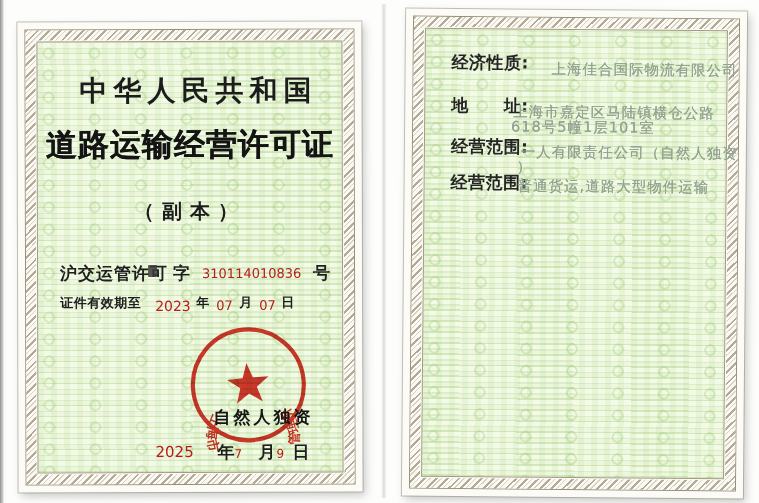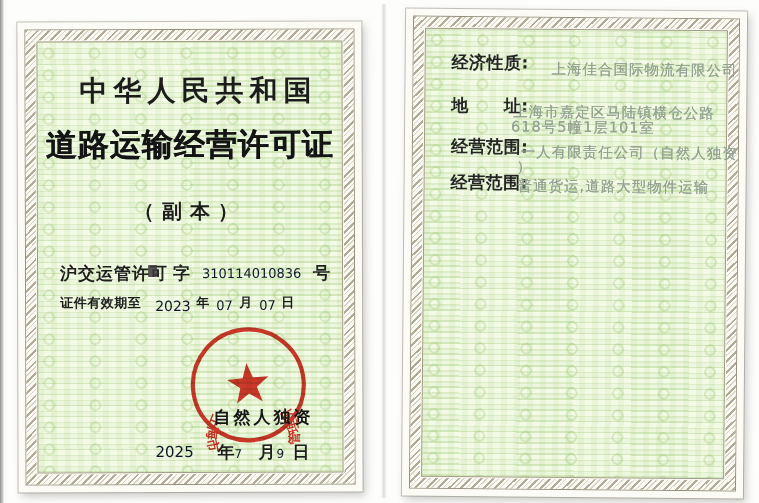--- a/index.html
+++ b/index.html
@@ -31,21 +31,21 @@
   .country{position:absolute;left:0;top:50px;width:100%;text-align:center;
     font-size:28px;font-weight:bold;letter-spacing:6px;color:#1c1c1c;margin-left:9px;}
   .main-title{position:absolute;left:0;top:102px;width:100%;text-align:center;
     font-size:31px;font-weight:900;letter-spacing:1px;color:#141414;
     text-shadow:.6px 0 #141414;}
   .copy-type{position:absolute;left:0;top:176px;width:100%;text-align:center;
     font-size:20px;font-weight:bold;letter-spacing:8px;color:#1c1c1c;}
   .lic-row span,.val-row span,.date-row span{position:absolute;white-space:nowrap;}
   .b17{font-size:17px;font-weight:bold;color:#1e1e1e;letter-spacing:1px;}
   .b15{font-size:13px;font-weight:bold;color:#1e1e1e;letter-spacing:.5px;}
-  .faint{color:#0f172a;font-weight:normal;}
+  .faint{color:#b91c1c;font-weight:normal;}
   .redact{position:absolute;left:130px;top:243px;width:9px;height:12px;
     background:#3b3b3b;opacity:.85;border-radius:1px;}
   .seal{position:absolute;left:167px;top:300px;width:126px;height:126px;
     opacity:.92;mix-blend-mode:multiply;transform:rotate(-5deg);}
   .issuer{position:absolute;left:195px;top:384px;font-size:17px;font-weight:bold;
     letter-spacing:3px;color:#151515;z-index:3;}
   
   .f-label{position:absolute;font-size:17px;font-weight:bold;color:#242424;
     letter-spacing:.5px;white-space:nowrap;}
   .f-value{position:absolute;font-size:14.5px;color:#94a294;letter-spacing:1px;

